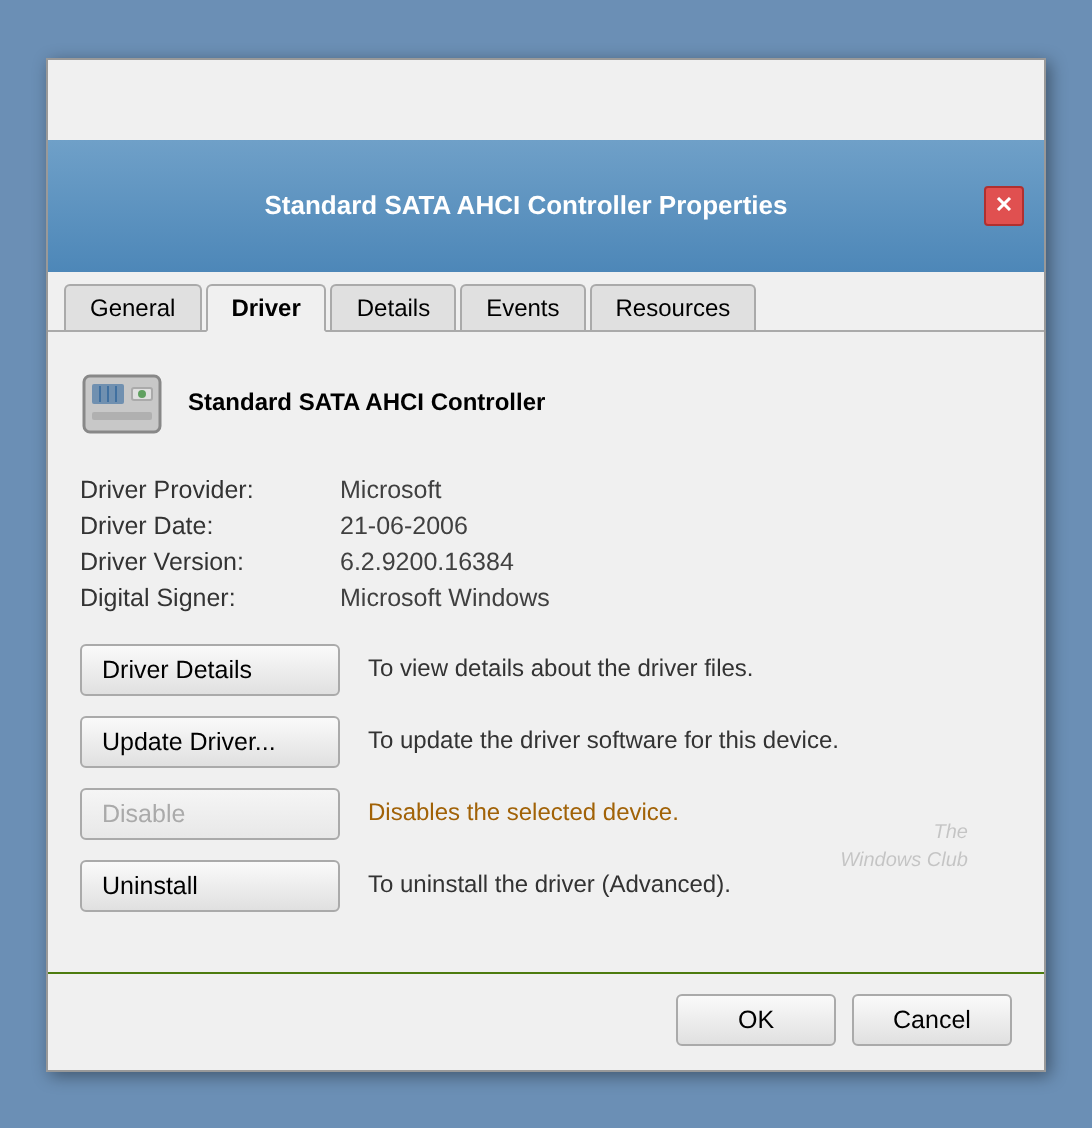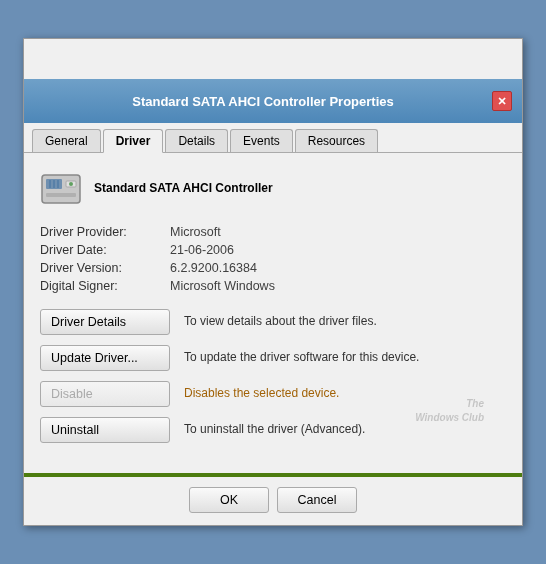--- a/index.html
+++ b/index.html
@@ -24,21 +24,21 @@
       background: #f0f0f0;
       border: 1px solid #999;
       box-shadow: 2px 2px 8px rgba(0,0,0,0.4);
     }
 
     .title-bar {
       background: linear-gradient(to bottom, #6fa0c8, #4d87b8);
       color: white;
       font-size: 13px;
       font-weight: 600;
-      padding: 12px 10px;
+      padding: 23px 10px;
       display: flex;
       justify-content: space-between;
       align-items: center;
       user-select: none;
       margin-top: 40px;
     }
 
     .title-bar-text {
       flex: 1;
       text-align: center;
@@ -159,24 +159,24 @@
       padding-top: 4px;
       line-height: 1.4;
     }
 
     .action-desc.grayed {
       color: #a16207;
     }
 
     .footer {
       display: flex;
-      justify-content: center;
+      justify-content: flex-end;
       padding: 10px 16px 12px;
       gap: 8px;
-      border-top: 4px solid #4d7c0f;
+      border-top: 1px solid #4d7c0f;
       margin-top: 6px;
     }
 
     .footer-btn {
       width: 80px;
       padding: 5px 10px;
       background: linear-gradient(to bottom, #fafafa, #e0e0e0);
       border: 1px solid #aaa;
       cursor: pointer;
       font-size: 12.5px;
@@ -187,21 +187,20 @@
     .watermark {
       position: absolute;
       bottom: 18px;
       right: 22px;
       font-size: 10px;
       color: rgba(0,0,0,0.18);
       font-style: italic;
       pointer-events: none;
       text-align: right;
       line-height: 1.4;
-      font-weight: bold;
     }
 
     .content-area {
       position: relative;
     }
   </style>
 </head>
 <body>
 
 <div class="window">

